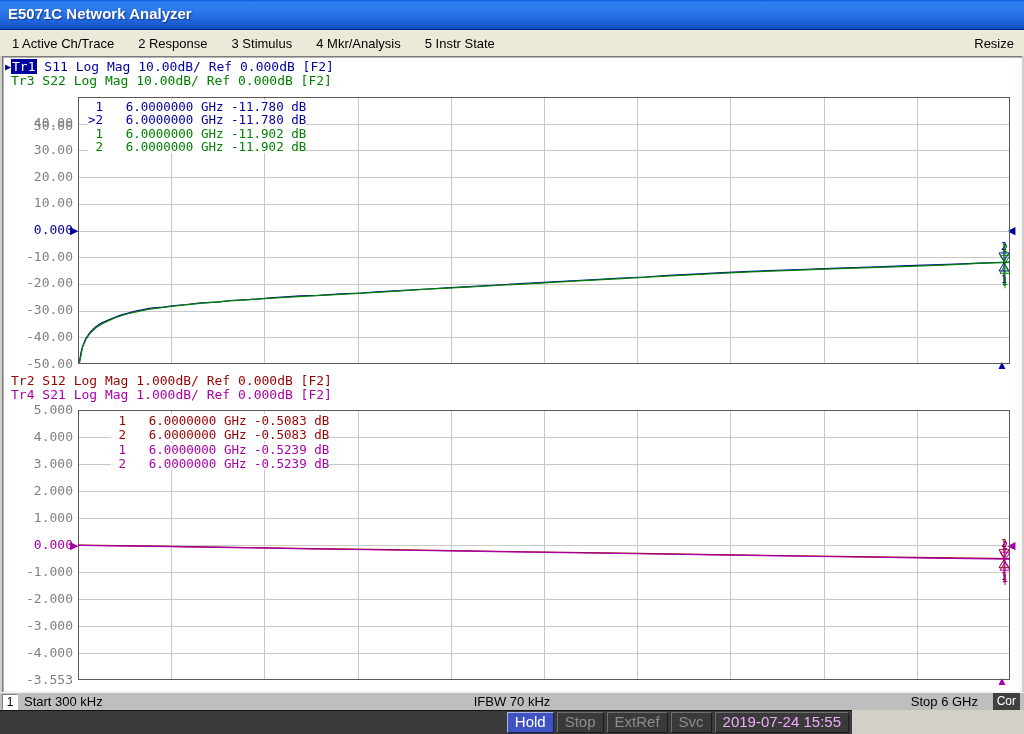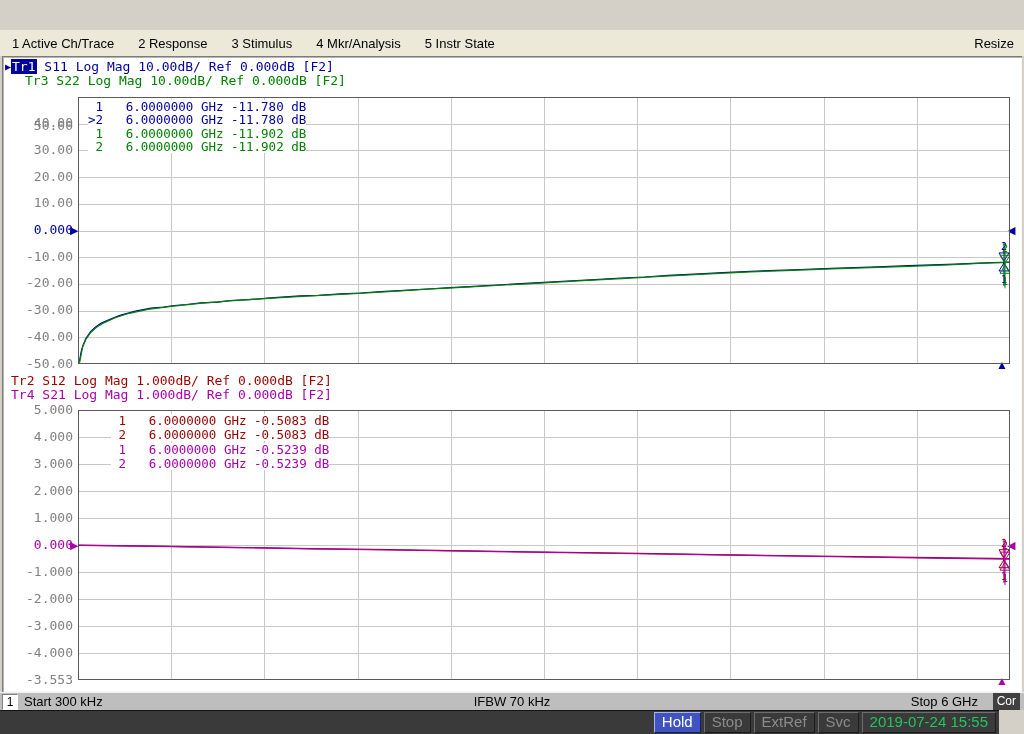--- a/index.html
+++ b/index.html
@@ -33,47 +33,50 @@
   
   .statusbar{position:absolute;left:0;top:692px;width:1024px;height:18px;background:#bebebe;
     border-top:1px solid #f2f2f2;box-sizing:border-box;font-size:13px;color:#000;}
   .statusbar .chnum{position:absolute;left:2px;top:1px;width:14px;height:14px;background:#fff;
     border:1px solid;border-color:#808080 #fff #fff #808080;text-align:center;line-height:14px;font-size:12px;}
   .statusbar .start{position:absolute;left:24px;top:1px;}
   .statusbar .ifbw{position:absolute;left:0;right:0;top:1px;text-align:center;}
   .statusbar .stop{position:absolute;right:46px;top:1px;}
   .statusbar .cor{position:absolute;right:4px;top:0px;color:#fff;padding:1px 4px 2px 4px;font-size:12px;}
   
-  .instbar{position:absolute;left:0;top:710px;width:999px;height:24px;background:#3a3a3a;
+  .instbar{position:absolute;left:0;top:710px;width:852px;height:24px;background:#3a3a3a;
     border-top:1px solid #141414;box-sizing:border-box;
     display:flex;justify-content:flex-end;align-items:center;gap:3px;padding-right:3px;}
   .instbox{height:19px;line-height:18px;padding:0 7px;font-size:15px;
-    border:1px solid;border-color:#6e6e6e #1c1c1c #1c1c1c #6e6e6e;color:#22c55e;}
+    border:1px solid;border-color:#6e6e6e #1c1c1c #1c1c1c #6e6e6e;color:#f0abfc;}
   .instbox.disabled{color:#8c8c8c;}
   .instbox.active{color:#fff;border-color:#aab4e6 #16205e #16205e #aab4e6;}
 </style>
 </head>
 <body>
 
 <div id="screen">
 
+  <div class="titlebar">
+    <span>E5071C Network Analyzer</span>
+  </div>
 
   <div class="menubar">
     <span class="resize" style="order:99">Resize</span>
   <span class="mitem" style="order: 0;">1 Active Ch/Trace</span>
       <span class="mitem" style="order: 1;">2 Response</span>
       <span class="mitem" style="order: 2;">3 Stimulus</span>
       <span class="mitem" style="order: 3;">4 Mkr/Analysis</span>
       <span class="mitem" style="order: 4;">5 Instr State</span>
     </div>
 
   <div class="panel">
     <div>
         <div class="infoline" style="left: 3px; top: 4px;"><span class="arrow" style="color: rgb(0, 0, 160);">▶</span><span class="inv" style="color: rgb(0, 0, 160); background: rgb(0, 0, 160);">Tr1</span><span style="color: rgb(0, 0, 160); text-align: right;"> S11 Log Mag 10.00dB/ Ref 0.000dB [F2]</span></div>
-        <div class="infoline" style="left: 17px; top: 18px;"><span class="arrow" style="color: rgb(0, 128, 0);">&nbsp;</span><span style="color: rgb(0, 128, 0);">Tr3</span><span style="color: rgb(0, 128, 0);"> S22 Log Mag 10.00dB/ Ref 0.000dB [F2]</span></div>
+        <div class="infoline" style="left: 3px; top: 18px;"><span class="arrow" style="color: rgb(0, 128, 0);">&nbsp;</span><span style="color: rgb(0, 128, 0);">Tr3</span><span style="color: rgb(0, 128, 0);"> S22 Log Mag 10.00dB/ Ref 0.000dB [F2]</span></div>
         <div class="ylab" style="left: 11px; top: 33.5px; margin-top: 29px;">50.00</div>
         <div class="ylab" style="left: 11px; top: 60.2px;">40.00</div>
         <div class="ylab" style="left: 11px; top: 86.9px;">30.00</div>
         <div class="ylab" style="left: 11px; top: 113.6px;">20.00</div>
         <div class="ylab" style="left: 11px; top: 140.3px;">10.00</div>
         <div class="ylab" style="left: 11px; top: 167px; color: rgb(0, 0, 160);">0.000</div>
         <div class="ylab" style="left: 11px; top: 193.7px;">-10.00</div>
         <div class="ylab" style="left: 11px; top: 220.4px;">-20.00</div>
         <div class="ylab" style="left: 11px; top: 247.1px;">-30.00</div>
         <div class="ylab" style="left: 11px; top: 273.8px;">-40.00</div>

